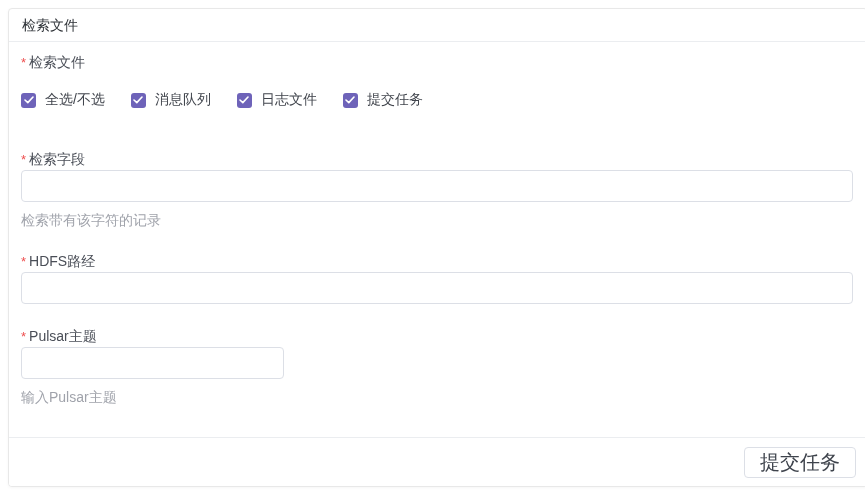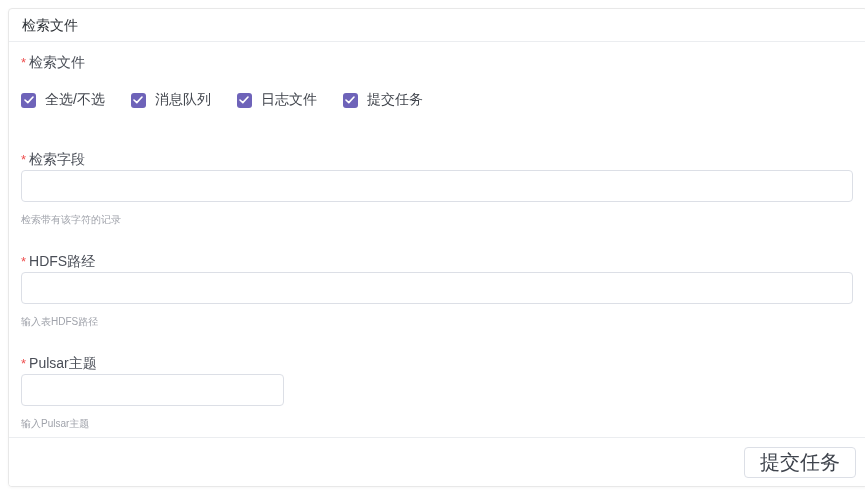--- a/index.html
+++ b/index.html
@@ -27,21 +27,21 @@
     display: inline-flex; align-items: center; justify-content: center; flex: 0 0 15px;
   }
   .checkbox-box svg { display: block; }
   .checkbox-label { font-size: 14px; color: #41454d; }
   .text-input {
     display: block; width: 100%; height: 32px; margin-top: 0px;
     border: 1px solid #dcdfe6; border-radius: 4px; background: #fff;
     padding: 0 10px; font-size: 14px; color: #41454d; outline: none;
     font-family: "Liberation Sans", "DejaVu Sans", sans-serif;
   }
-  .helper { font-size: 10px; color: #a0a3ab; margin-top: 9px; line-height: 18px; }
+  .helper { font-size: 14px; color: #a0a3ab; margin-top: 9px; line-height: 18px; }
   .pulsar-row { display: flex; gap: 24px; margin-bottom: 0; }
   .pulsar-col-topic { width: 263px; flex: 0 0 263px; }
   .pulsar-col-address { flex: 1 1 auto; }
   .card-footer {
     flex: 0 0 49px; border-top: 1px solid #ebedf0;
     display: flex; align-items: center; justify-content: flex-end;
     padding-right: 11px; background: #fff;
   }
   .submit-btn {
     height: 31px; padding: 0 15px; background: #fff;
@@ -99,21 +99,20 @@
 
     <div class="form-item">
       <div class="form-label"><span class="req">*</span><span>检索字段</span></div>
       <input class="text-input" type="text" value="" style="">
       <div class="helper">检索带有该字符的记录</div>
     </div>
 
     <div class="form-item">
       <div class="form-label"><span class="req">*</span><span>HDFS路经</span></div>
       <input class="text-input" type="text" value="" style="">
-      <div class="helper">输入表HDFS路径</div>
     </div>
 
     <div class="form-item pulsar-row">
       <div class="pulsar-col-topic">
         <div class="form-label"><span class="req">*</span><span>Pulsar主题</span></div>
         <input class="text-input" type="text" value="" style="">
         <div class="helper">输入Pulsar主题</div>
       </div>
     </div>
 

